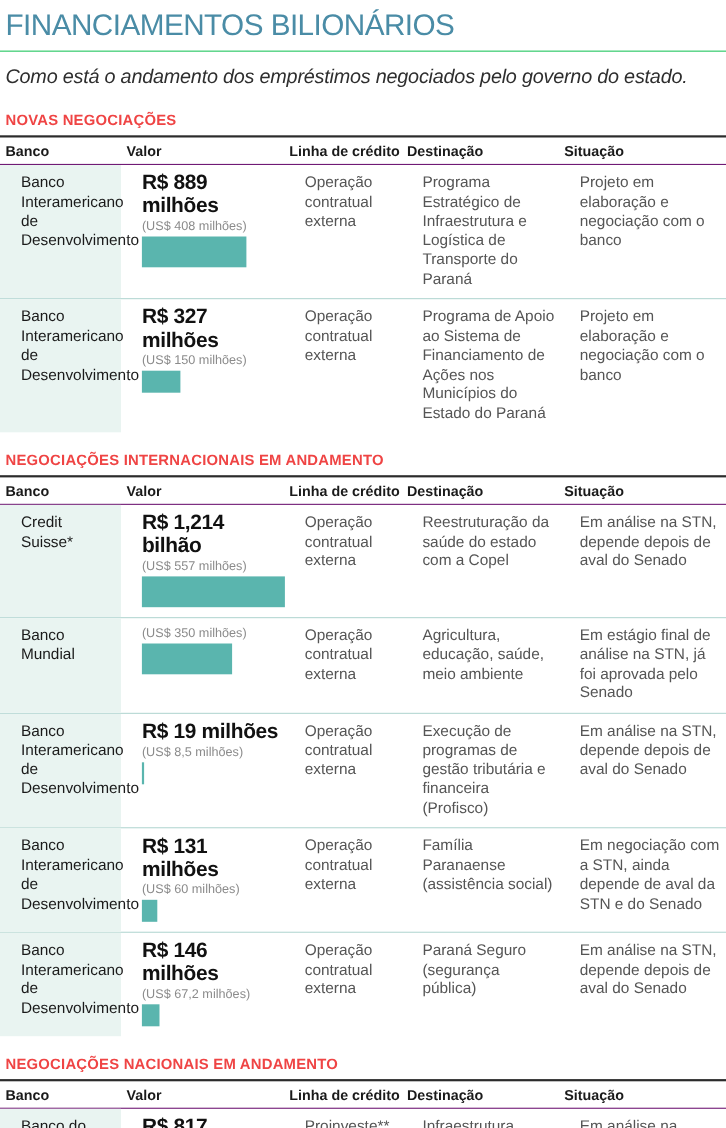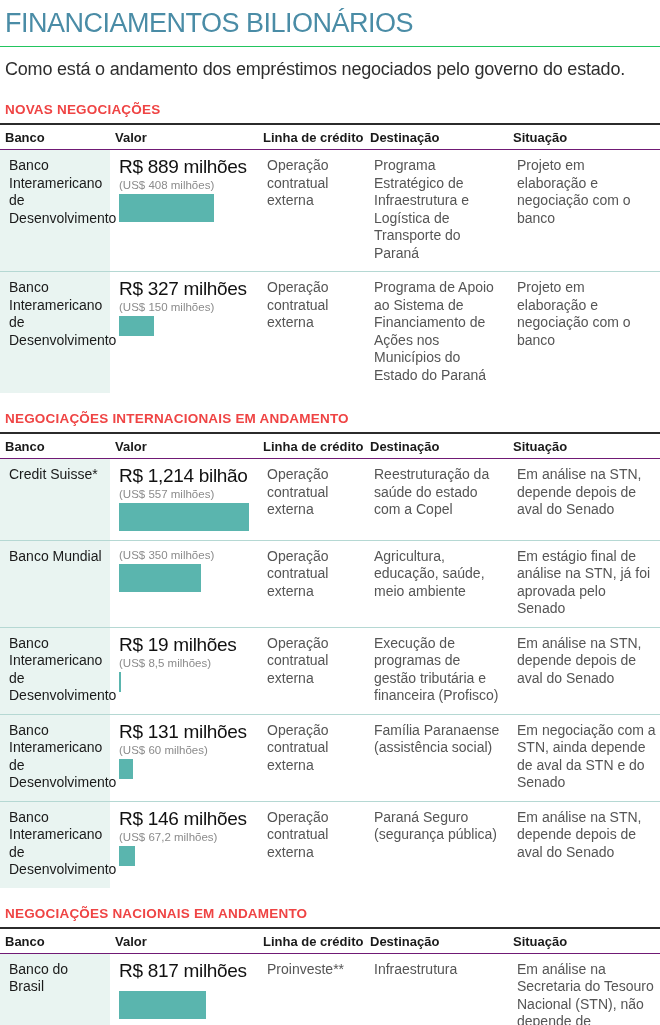--- a/index.html
+++ b/index.html
@@ -8,41 +8,41 @@
     width:660px; min-height:1025px; margin:0 auto;
     font-family:"Liberation Sans", sans-serif;
     color:#1a1a1a; position:relative; padding:6px 0 10px 0;
   }
   .title {
     font-size:27px; font-weight:400; letter-spacing:-0.5px;
     color:#4a8ca6; padding:2px 0 7px 5px;
     border-bottom:1px solid #22c55e;
     transform-origin:left; 
   }
-  .subtitle { font-size:18px; color:#2e2e2e; padding:12px 0 4px 5px; letter-spacing:-0.2px; }
+  .subtitle { font-size:18px; color:#2e2e2e; padding:12px 0 4px 5px; letter-spacing:-0.2px;font-style:italic; }
 
   .section { margin-top:18px; }
   .section-title {
     font-size:13.5px; font-weight:700; color:#ef4444;
     letter-spacing:0.2px; padding:0 0 6px 5px;
   }
   .thead {
     display:grid; grid-template-columns:110px 148px 107px 143px 1fr;
     border-top:2px solid #2b2b2b; border-bottom:1px solid #701a75;
     padding:5px 0 4px 0;
   }
   .thead > div { font-size:13px; font-weight:700; color:#1a1a1a; padding-left:5px; }
   .row {
     display:grid; grid-template-columns:110px 148px 107px 143px 1fr;
     border-bottom:1px solid #b5d8d3;
   }
   .row:last-child { border-bottom:none; }
-  .cell { padding:7px 4px 9px 9px; }
+  .cell { padding:7px 4px 9px 19px; }
   .banco-cell { background:#e9f4f1; font-size:14px; line-height:1.25; color:#1a1a1a; }
-  .valor-main { font-size:19px; font-weight:400; letter-spacing:-0.3px; color:#111; line-height:1.1; }
+  .valor-main { font-size:19px; font-weight:700; letter-spacing:-0.3px; color:#111; line-height:1.1; }
   .valor-usd { font-size:11.5px; color:#8b8b8b; margin-top:1px; min-height:5px; }
   .bar { background:#5ab5ae; margin-top:3px; }
   .gray { font-size:14px; color:#555; line-height:1.25; }
 </style>
 </head>
 <body>
 
 <div class="title">FINANCIAMENTOS BILIONÁRIOS</div>
 <div class="subtitle">Como está o andamento dos empréstimos negociados pelo governo do estado.</div>
 

